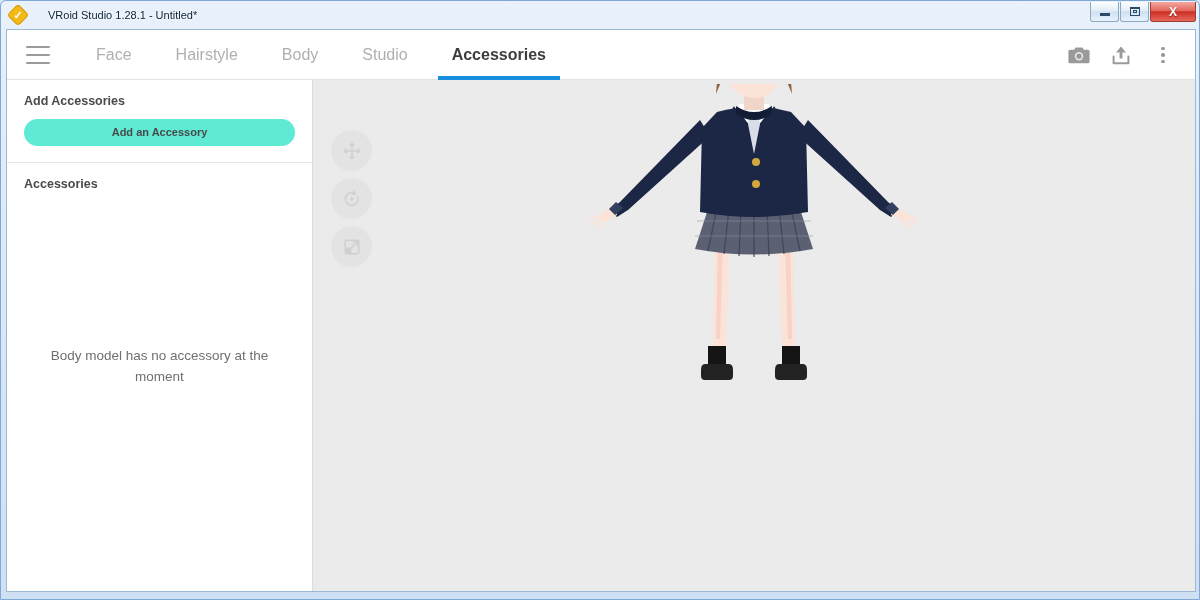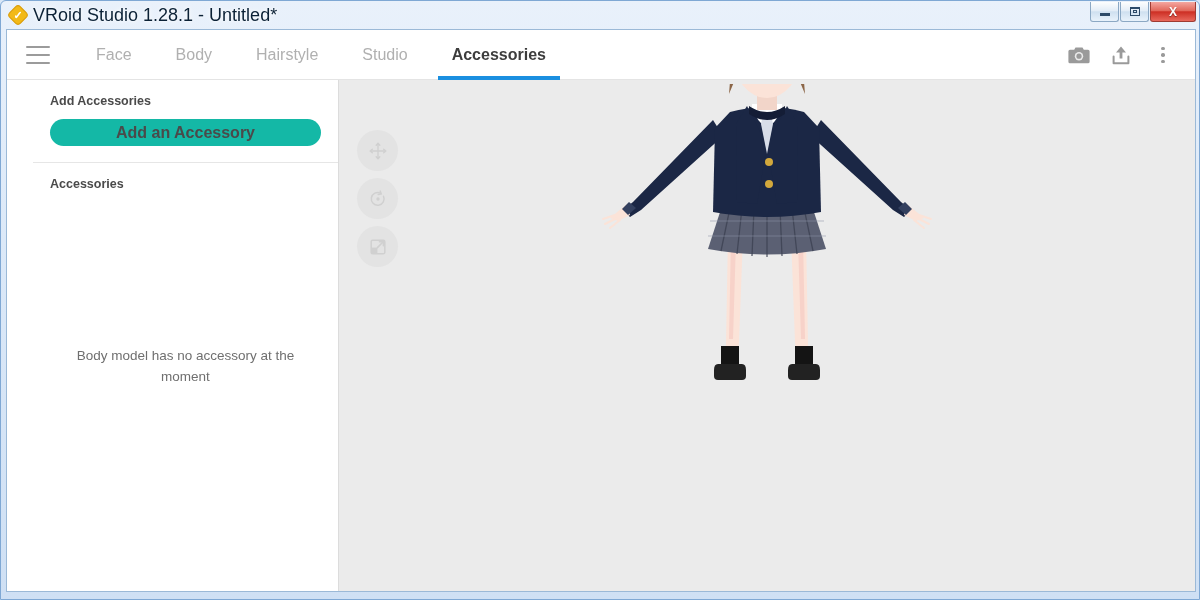--- a/index.html
+++ b/index.html
@@ -36,22 +36,22 @@
     border-radius: 4px;
     transform: rotate(45deg);
     position: absolute; left: 0; top: 0;
   }
   #app-icon .tick {
     position: absolute; left: 0; top: 0; width: 16px; height: 16px;
     display: flex; align-items: center; justify-content: center;
     color: #fff; font-size: 11px; line-height: 1; font-weight: bold;
   }
   #title-text {
-    margin-left: 7px;
-    font-size: 18px; color: #0b2136;
+    margin-left: 22px;
+    font-size: 11px; color: #0b2136;
     text-shadow: 0 0 3px rgba(255,255,255,.9), 0 0 6px rgba(255,255,255,.9);
     white-space: nowrap;
   }
   #win-controls {
     position: absolute; right: 3px; top: 1px;
     display: flex; align-items: flex-start;
   }
   .win-btn {
     width: 29px; height: 20px;
     margin-left: 1px;
@@ -131,34 +131,34 @@
   .dots i { width: 3.5px; height: 3.5px; border-radius: 50%; background: #9a9a9a; display: block; }
 
   
   #body-row { display: flex; height: 511px; }
 
   #sidebar {
     width: 306px; flex: 0 0 306px;
     background: #ffffff;
     border-right: 1px solid #dcdcdc;
     position: relative;
-    display: flex; flex-direction: column; margin-left: 26px;
+    display: flex; flex-direction: column;
   }
   #add-section { padding: 14px 17px 16px 17px; border-bottom: 1px solid #e6e6e6; }
   .section-title {
     font-size: 12.5px; font-weight: bold; color: #4a4a4a;
     margin-bottom: 11px;
   }
   #add-accessory-button {
     display: block; width: 100%;
     height: 27px; line-height: 27px;
-    background: #14b8a6;
+    background: #5eead4;
     border: none; border-radius: 14px;
     font-family: "Liberation Sans", sans-serif;
-    font-size: 16px; font-weight: bold; color: #4a4a4a;
+    font-size: 11px; font-weight: bold; color: #4a4a4a;
     text-align: center; cursor: pointer;
   }
   #list-section { padding: 14px 17px 0 17px; flex: 1; display: flex; flex-direction: column; }
   #empty-state {
     flex: 1;
     display: flex; align-items: center; justify-content: center;
     text-align: center;
     padding: 0 18px 60px 18px;
   }
   #empty-state span {
@@ -226,24 +226,24 @@
         <span></span>
           <span></span>
           <span></span>
       </div>
 
       <div id="tabs">
         <div class="tab">
           <span>Face</span>
         </div>
         <div class="tab">
+          <span>Hairstyle</span>
+        </div>
+        <div class="tab">
           <span>Body</span>
-        </div>
-        <div class="tab">
-          <span>Hairstyle</span>
         </div>
         <div class="tab">
           <span>Studio</span>
         </div>
         <div class="tab active">
           <span>Accessories</span>
         </div>
       </div>
 
       <div id="topbar-actions">

